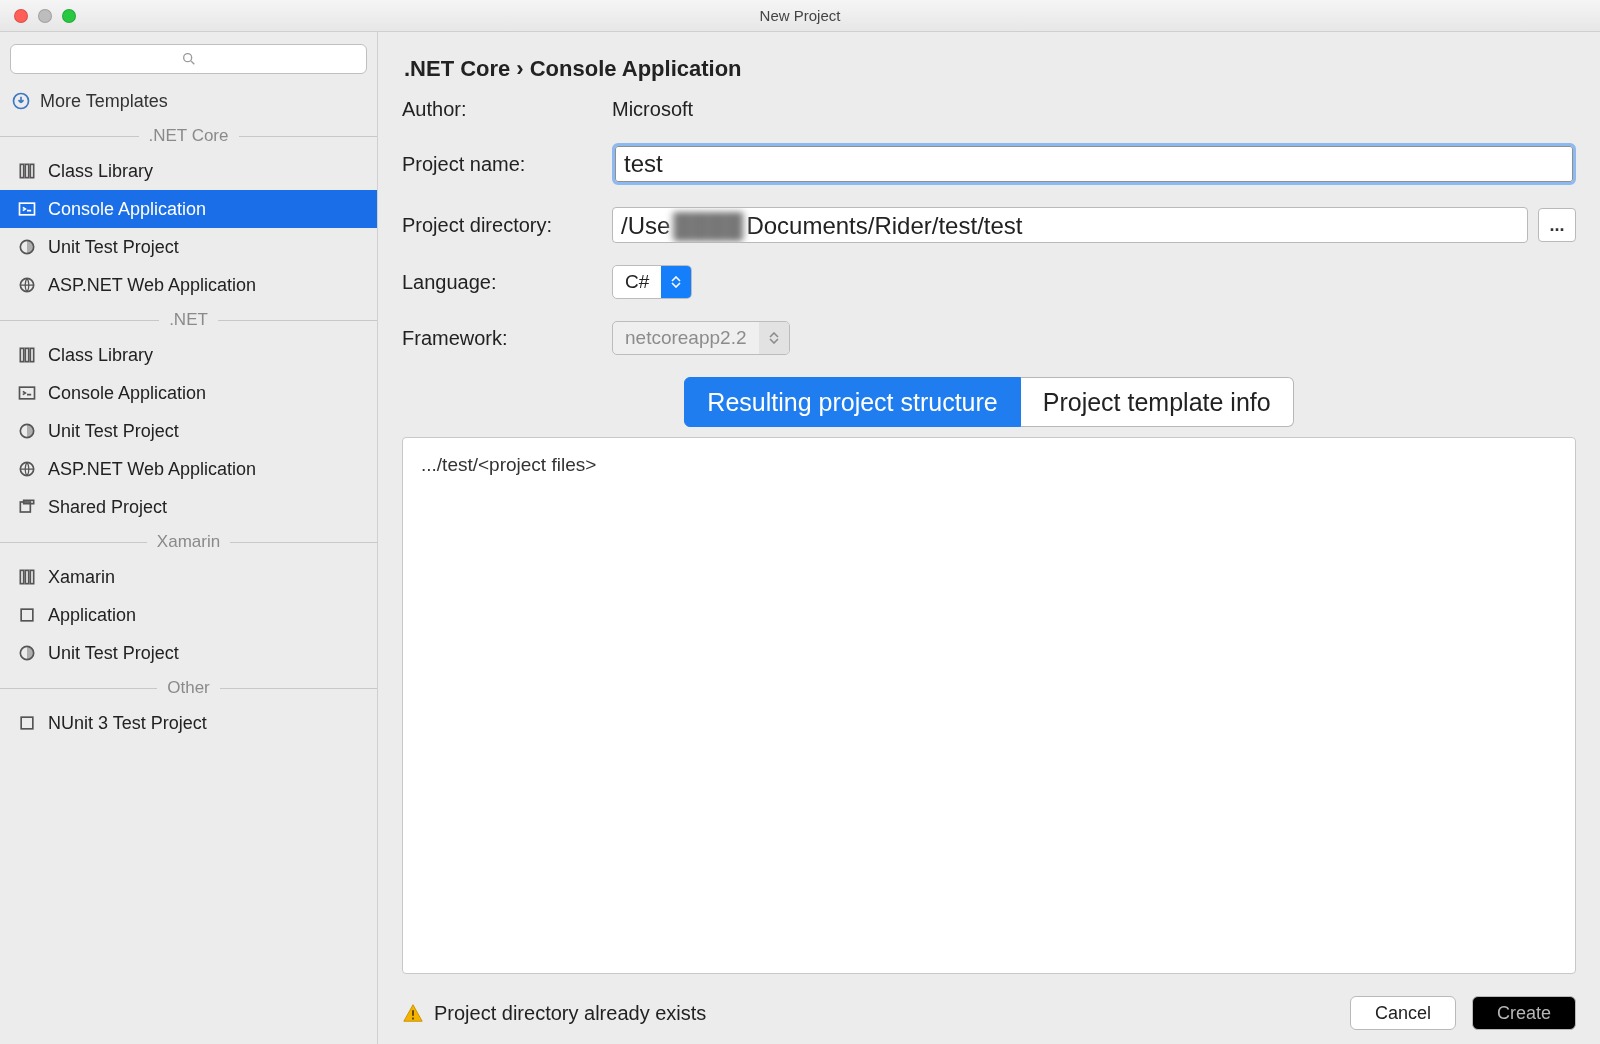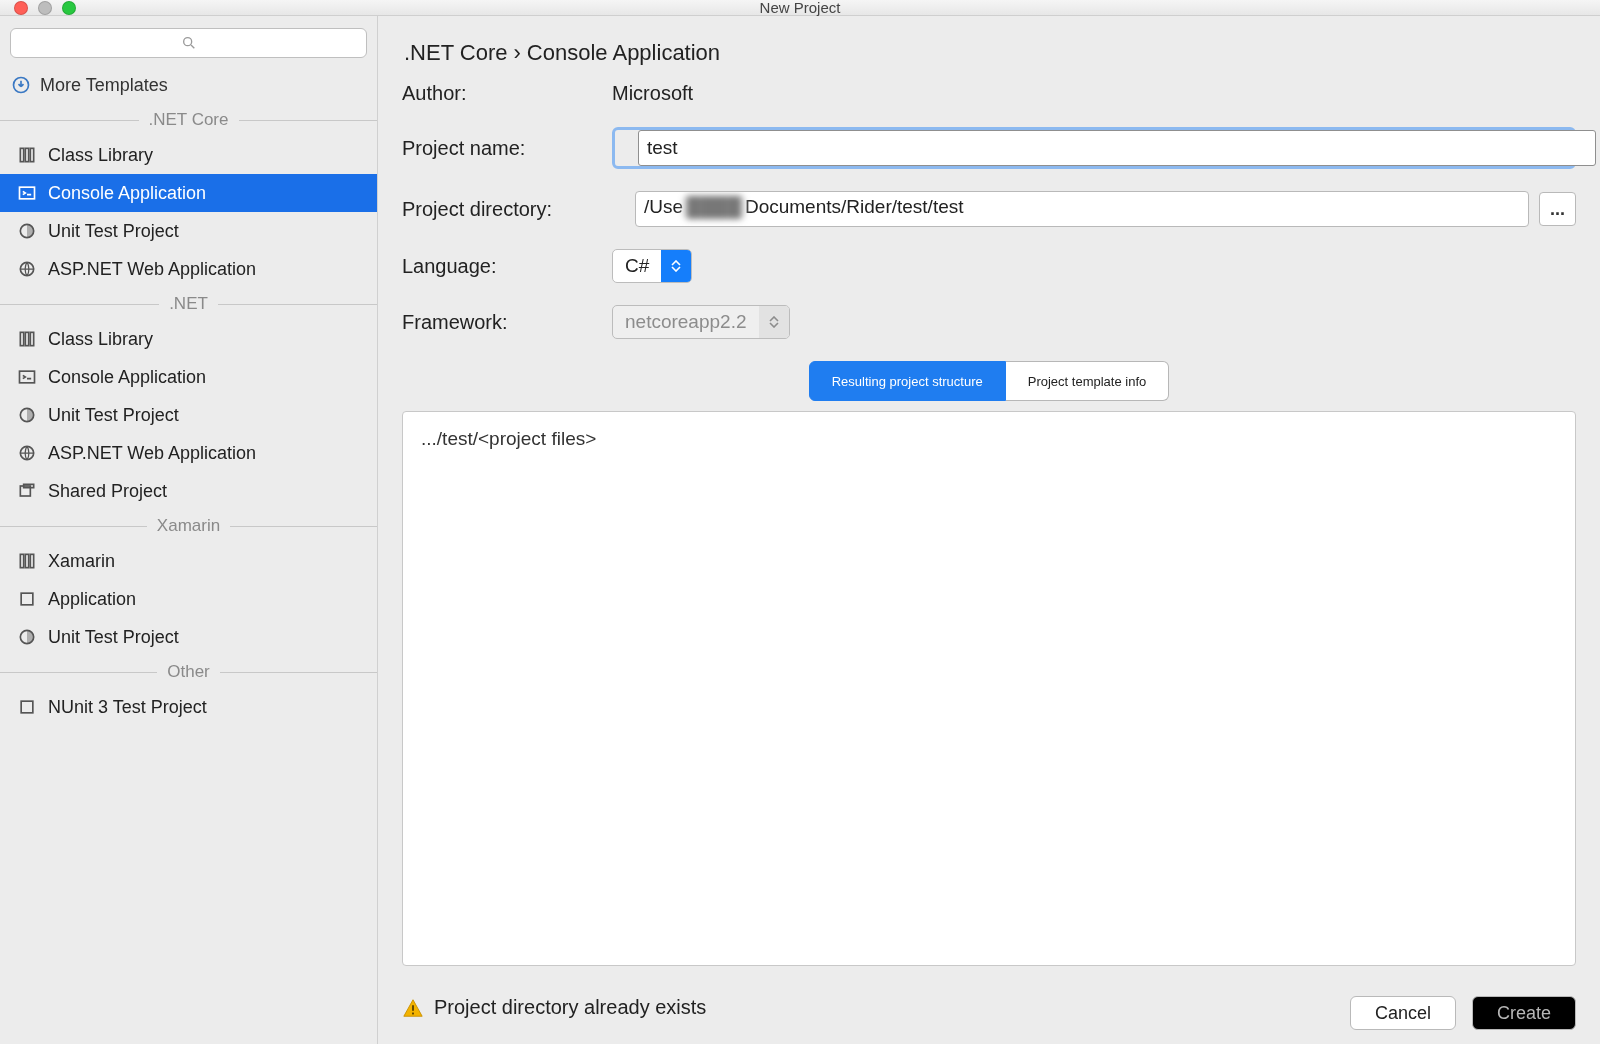--- a/index.html
+++ b/index.html
@@ -7,21 +7,21 @@
   font-family: -apple-system, "Helvetica Neue", Arial, sans-serif;
   font-size: 15.5px;
   background: #ececec;
   width: 1600px;
   height: 1044px;
   overflow: hidden;
   color: #222;
 }
 .window { width: 100%; height: 100%; display: flex; flex-direction: column; }
 .titlebar {
-  height: 16px;
+  height: 32px;
   background: linear-gradient(#f5f5f5,#e7e7e7);
   border-bottom: 1px solid #cfcfcf;
   display: flex; align-items: center; position: relative;
 }
 .traffic { display: flex; gap: 10px; padding-left: 14px; }
 .tl { width: 14px; height: 14px; border-radius: 50%; border: 0.5px solid rgba(0,0,0,.15); }
 .tl.red{background:#ff5f57}.tl.yellow{background:#bdbdbd}.tl.green{background:#28c840}
 .title { position:absolute; left:0; right:0; text-align:center; font-size:15px; color:#444; }
 .body { flex:1; display:flex; }
 .sidebar {
@@ -59,32 +59,31 @@
   cursor:default;
 }
 .item.selected { background:#1a6fe8; color:#fff; }
 .item.selected .ico { color:#fff; }
 .ico { width:22px; height:22px; display:inline-flex; align-items:center; justify-content:center; color:#555; }
 .ico svg{width:20px;height:20px}
 .content {
   flex:1; display:flex; flex-direction:column;
   padding: 18px 24px 14px 24px;
 }
-.breadcrumb { font-size:22px; font-weight:400; margin: 6px 0 16px 2px; }
+.breadcrumb { font-size:22px; font-weight:700; margin: 6px 0 16px 2px; }
 .breadcrumb .ch{padding:0 6px}
 .form { display:grid; grid-template-columns: 210px 1fr; row-gap:22px; align-items:center; }
 .label { font-size:20px; color:#222; }
 .val-text { font-size:20px; }
 .input-row { display:flex; gap:10px; align-items:center; }
 input.text, .dirbox {
   width:100%; height:36px;
   border:1px solid #b9b9b9; border-radius:4px;
-  background:#fff; padding:4px 8px; font-size:19px;
+  background:#fff; padding:4px 8px; font-size:24px;
   color:#222;
-  margin-left:23px;
 }
 .focused-wrap {
   border:3px solid #8cb9f0; border-radius:6px; padding:0;
 }
 .focused-wrap input.text{border:1px solid #8f8f8f;border-radius:3px}
 .dirbox { display:flex; align-items:flex-start; gap:0; overflow:hidden; }
 .blurred { filter:blur(3px); background:#ddd; padding:0 4px; border-radius:3px; color:#777; }
 .browse-btn {
   width:40px; height:34px; border:1px solid #b9b9b9; border-radius:4px;
   background:#fff; font-size:18px; font-weight:700; color:#333;
@@ -100,38 +99,38 @@
   width:30px; height:100%; background:#157efb;
   display:flex; flex-direction:column; align-items:center; justify-content:center;
   color:#fff;
 }
 .select.disabled { background:#efefef; }
 .select.disabled .sv{color:#8c8c8c}
 .select.disabled .caret{background:#e2e2e2;color:#8c8c8c}
 .caret svg{width:10px;height:6px}
 .tabs { display:flex; justify-content:center; margin-top:22px; }
 .tab {
-  height:40px; padding:16px 22px; font-size:13px; border:1px solid #b7b7b7;
+  height:50px; padding:16px 22px; font-size:25px; border:1px solid #b7b7b7;
   display:flex; align-items:center; background:#fff;
 }
 .tab:first-child{border-radius:6px 0 0 6px}
 .tab:last-child{border-radius:0 6px 6px 0; border-left:none}
 .tab.active{background:#1f7df0;color:#fff;border-color:#1f7df0}
 .result-box {
   margin-top:10px;
   flex:1;
   border:1px solid #c8c8c8; border-radius:4px;
   background:#fff;
   padding:16px 18px;
   font-size:19px; color:#333;
 }
 .footer {
   margin-top:auto;
-  display:flex; align-items:flex-start; justify-content:space-between;
-  padding-top:30px;
+  display:flex; align-items:center; justify-content:space-between;
+  padding-top:22px;
 }
 .warn { display:flex; align-items:center; gap:10px; font-size:20px; }
 .warn-icon{width:22px;height:22px}
 .buttons{display:flex;gap:16px}
 .btn {
   height:34px; padding:0 24px;
   border:1px solid #b9b9b9; border-radius:6px;
   background:#fff; font-size:18px; color:#222;
 }
 .btn.disabled{color:#b6b6b6;background:#000000}

